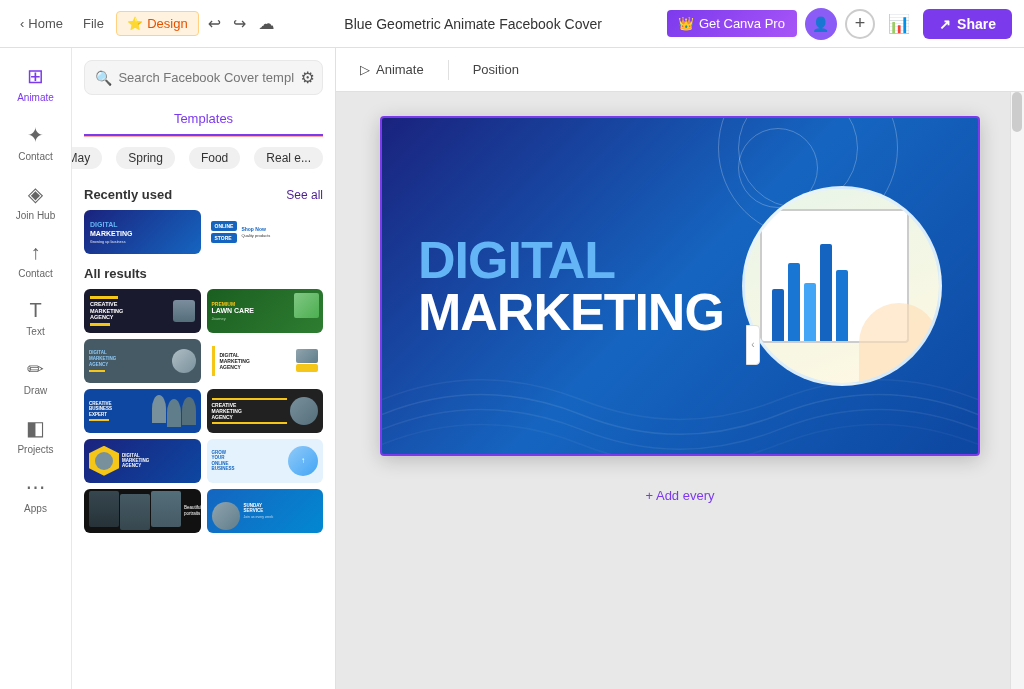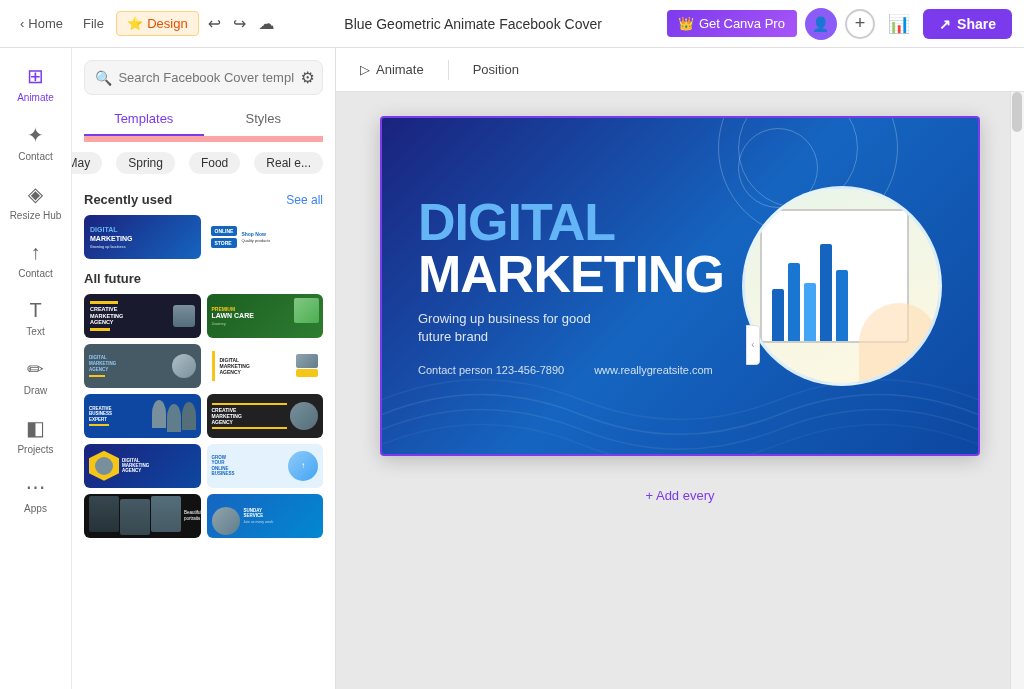--- a/index.html
+++ b/index.html
@@ -52,21 +52,21 @@
       background: #f5f5f5; border-radius: 8px; padding: 7px 10px; gap: 6px;
       border: 1px solid #e8e8e8;
     }
     .search-bar input {
       border: none; background: none; outline: none; font-size: 13px; color: #555; flex: 1;
     }
     .search-icon { color: #999; font-size: 14px; }
     .filter-icon { color: #555; font-size: 16px; cursor: pointer; }
 
     .tab-bar {
-      display: flex; border-bottom: 6px solid #fca5a5; margin: 0 12px;
+      display: flex; border-bottom: 1px solid #fca5a5; margin: 0 12px;
     }
     .tab {
       flex: 1; text-align: center; padding: 8px; font-size: 13px; cursor: pointer;
       color: #666; border-bottom: 2px solid transparent;
     }
     .tab.active { color: #7c3aed; border-bottom-color: #7c3aed; font-weight: 500; }
 
     .filter-chips {
       display: flex; gap: 14px; padding: 10px 12px 6px; overflow-x: auto;
       flex-shrink: 0;
@@ -80,21 +80,21 @@
 
     .panel-content { flex: 1; overflow-y: auto; padding: 0 12px 12px; }
     .panel-content::-webkit-scrollbar { width: 4px; }
     .panel-content::-webkit-scrollbar-thumb { background: #ccc; border-radius: 2px; }
 
     .section-header {
       display: flex; justify-content: space-between; align-items: center;
       margin: 12px 0 8px;
     }
     .section-title { font-size: 13px; font-weight: 600; color: #333; }
-    .see-all { font-size: 12px; color: #3b82f6; cursor: pointer; }
+    .see-all { font-size: 12px; color: #4c1d95; cursor: pointer; }
 
     .template-grid { display: grid; grid-template-columns: 1fr 1fr; gap: 6px; }
     .template-thumb {
       border-radius: 6px; overflow: hidden; cursor: pointer; aspect-ratio: 2.65/1;
       background: #e8e8e8; position: relative;
     }
 
     
     .recently-row { display: grid; grid-template-columns: 1fr 1fr; gap: 6px; }
 
@@ -254,21 +254,21 @@
     <div class="nav-item active">
       <span class="nav-icon">⊞</span>
       <span>Animate</span>
     </div>
     <div class="nav-item">
       <span class="nav-icon">✦</span>
       <span>Contact</span>
     </div>
     <div class="nav-item">
       <span class="nav-icon">◈</span>
-      <span>Resize Hub</span>
+      <span>Join Hub</span>
     </div>
     <div class="nav-item">
       <span class="nav-icon">↑</span>
       <span>Contact</span>
     </div>
     <div class="nav-item">
       <span class="nav-icon">T</span>
       <span>Text</span>
     </div>
     <div class="nav-item">
@@ -288,23 +288,20 @@
   <div class="template-panel">
     <div class="search-bar">
       <span class="search-icon">🔍</span>
       <input type="text" placeholder="Search Facebook Cover templates" style="">
       <span class="filter-icon">⚙</span>
     </div>
 
     <div class="tab-bar">
       <div class="tab active">
         <span>Templates</span>
-      </div>
-      <div class="tab">
-        <span>Styles</span>
       </div>
     </div>
 
     <div class="filter-chips">
       <button class="chip">Summer</button>
       <button class="chip">May</button>
       <button class="chip">Spring</button>
       <button class="chip">Food</button>
       <button class="chip">Real e...</button>
 
@@ -336,21 +333,21 @@
             </div>
             <div class="r2-text">
               <div style="font-weight:700; font-size:5px; color:#1565c0;">Shop Now</div>
               <div>Quality products</div>
             </div>
           </div>
         </div>
       </div>
 
       <div class="section-header">
-        <span class="section-title">All future</span>
+        <span class="section-title">All results</span>
       </div>
 
       <div class="template-grid">
 
         <div class="template-thumb">
           <div style="width:100%;height:100%;background:#1a1a2e;display:flex;align-items:center;padding:6px;gap:4px;">
             <div style="flex:1;">
               <div style="background:#f5c518;width:28px;height:3px;margin-bottom:2px;"></div>
               <div style="color:#fff;font-size:5.5px;font-weight:800;line-height:1.2;text-transform:uppercase;">CREATIVE<br>MARKETING<br>AGENCY</div>
               <div style="background:#f5c518;width:20px;height:3px;margin-top:2px;"></div>
@@ -503,27 +500,20 @@
           <svg class="wave-lines" viewBox="0 0 600 120" preserveAspectRatio="none">
             <path d="M0,80 Q100,40 200,80 Q300,120 400,80 Q500,40 600,80" fill="none" stroke="rgba(255,255,255,0.3)" stroke-width="1.5"></path>
             <path d="M0,95 Q100,55 200,95 Q300,135 400,95 Q500,55 600,95" fill="none" stroke="rgba(255,255,255,0.25)" stroke-width="1.5"></path>
             <path d="M0,65 Q100,25 200,65 Q300,105 400,65 Q500,25 600,65" fill="none" stroke="rgba(255,255,255,0.2)" stroke-width="1.5"></path>
             <path d="M0,110 Q100,70 200,110 Q300,150 400,110 Q500,70 600,110" fill="none" stroke="rgba(255,255,255,0.15)" stroke-width="1.5"></path>
           </svg>
 
           <div class="canvas-text">
             <div class="canvas-title-1">DIGITAL</div>
             <div class="canvas-title-2">MARKETING</div>
-            <div class="canvas-subtitle">
-              Growing up business for good<br>future brand
-            </div>
-            <div class="canvas-contact">
-              <span>Contact person 123-456-7890</span>
-              <span>www.reallygreatsite.com</span>
-            </div>
           </div>
 
           <div class="circle-image">
             <div class="laptop-illus">
 
               <div class="laptop-screen">
 
                 <div class="chart-bar" style="left:10px;width:12px;height:40%;background:#1565c0;"></div>
                 <div class="chart-bar" style="left:26px;width:12px;height:60%;background:#1976d2;"></div>
                 <div class="chart-bar" style="left:42px;width:12px;height:45%;background:#42a5f5;"></div>

